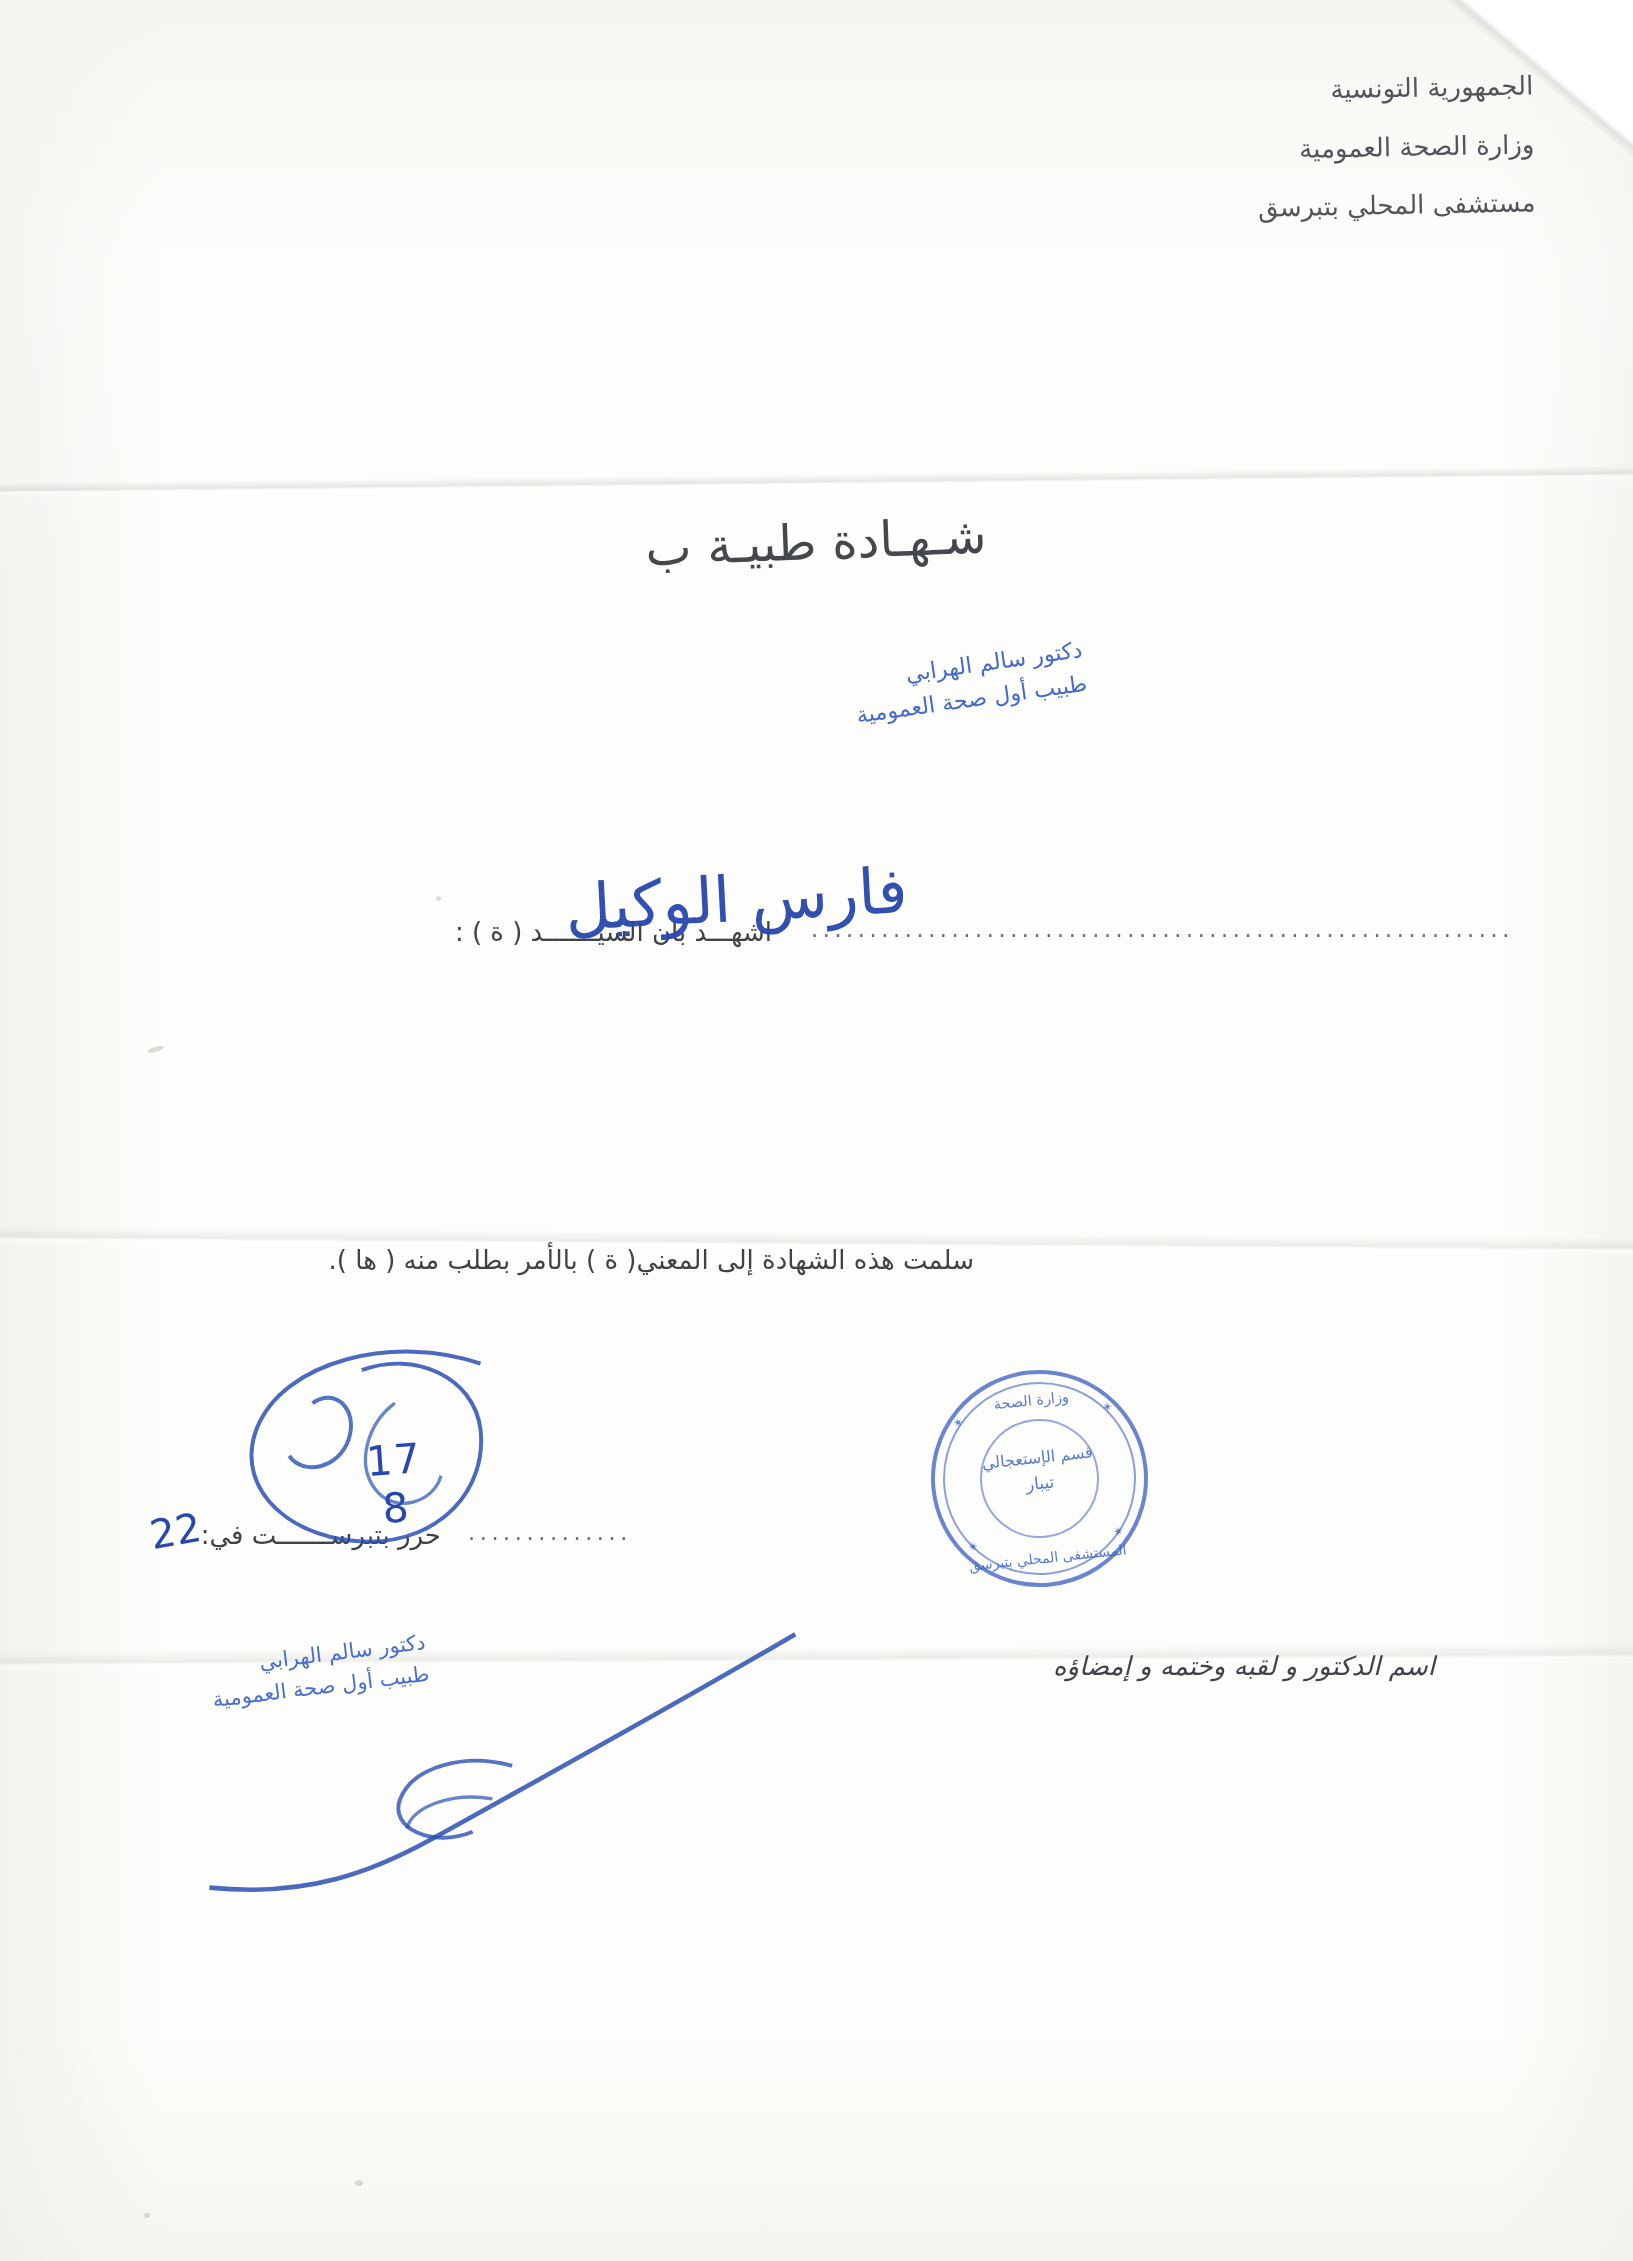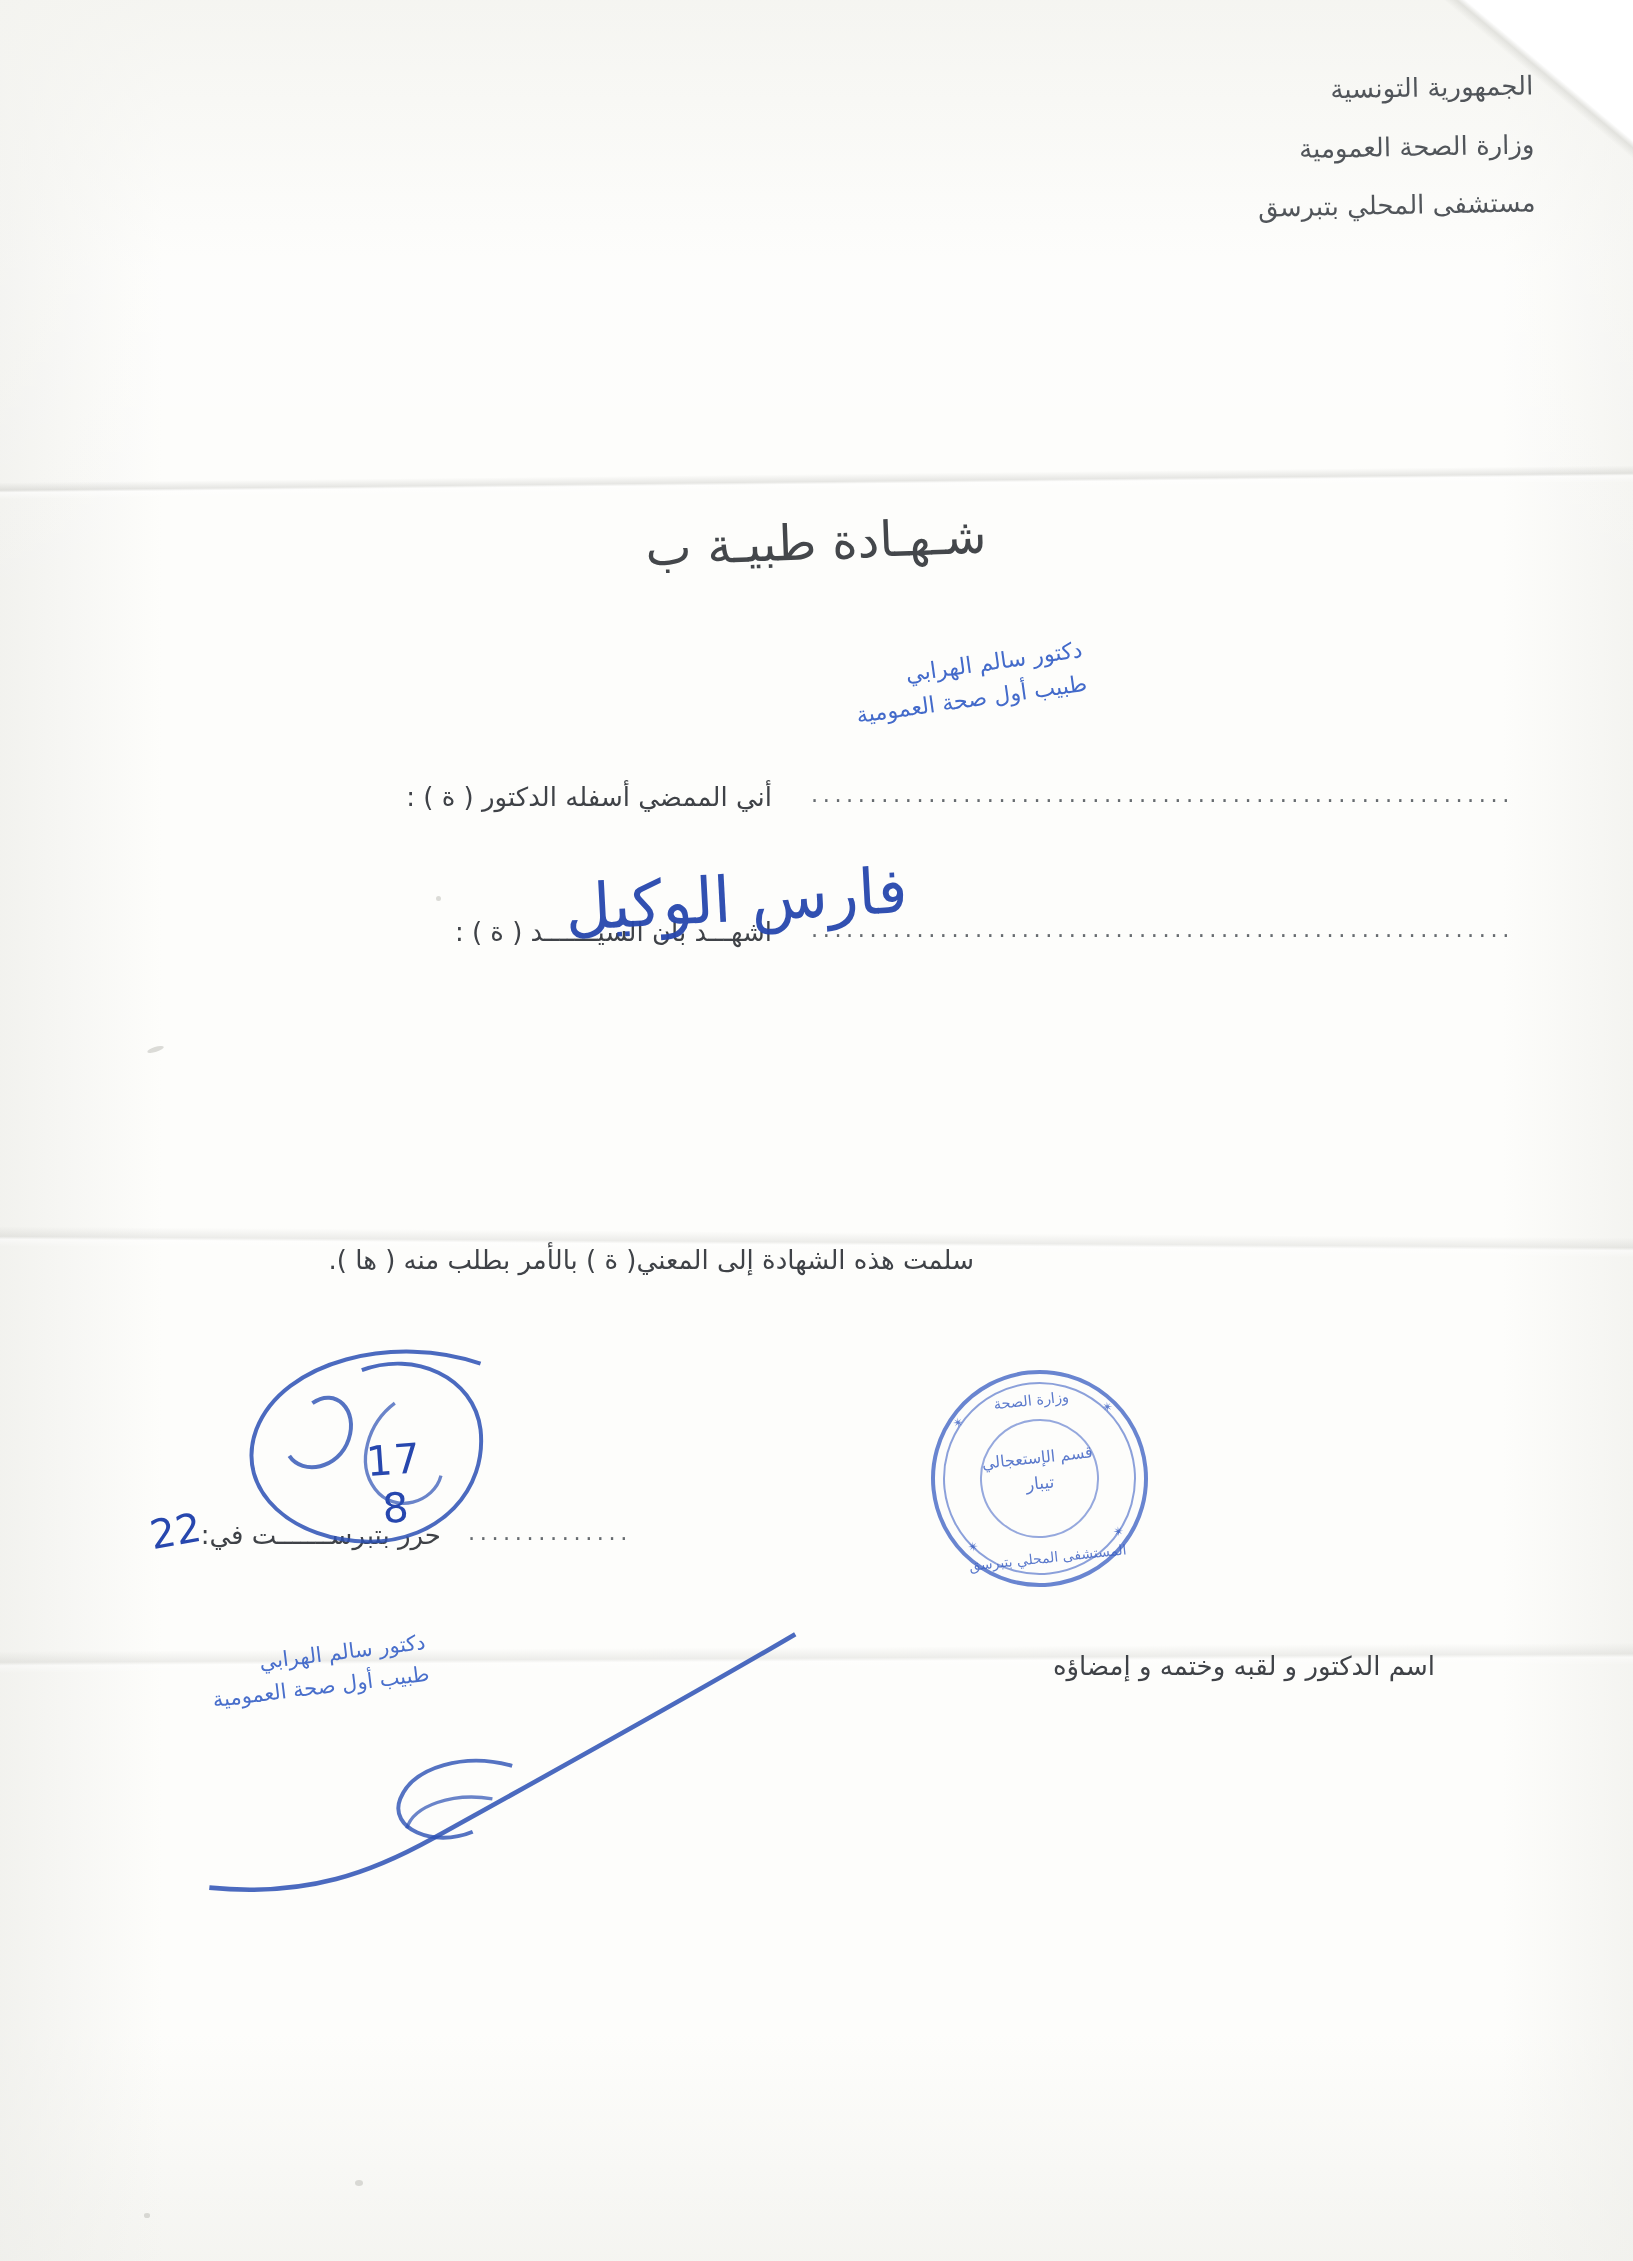--- a/index.html
+++ b/index.html
@@ -249,42 +249,37 @@
   <div class="corner-tear2"></div>
 
   <div class="letterhead">
     <div>الجمهورية التونسية</div>
     <div>وزارة الصحة العمومية</div>
     <div>مستشفى المحلي بتبرسق</div>
   </div>
 
   <div class="doc-title">شـهـادة طبيـة  ب</div>
 
-  <div class="line-row" style="top: 781px;">
-    <span class="dots">............................................................</span>
-    <span style="display:inline-block; width:22.4px;"></span>
-    <span>أني الممضي أسفله  الدكتور ( ة ) :</span>
-  </div>
 
   <div class="line-row" style="top: 916px;">
     <span class="dots">............................................................</span>
     <span style="display:inline-block; width:22.4px;"></span>
     <span>اشهـــد بان السيـــــــد ( ة ) :</span>
   </div>
 
 
   <div class="para" style="top: 1245px; right: 659px; font-size: 26px;">سلمت هذه الشهادة إلى المعني( ة )  بالأمر بطلب منه ( ها ).</div>
 
   <div class="footer-line" style="top: 1482px; right: 1001px;">
     <span class="dots">..............</span>
     <span style="display:inline-block; width:10.5px;"></span>
     <span>حرر بتبرســـــــت في:</span>
   </div>
 
-  <div class="footer-line" style="top: 1614px; right: 1377px; transform: translateX(1179px);">اسم الدكتور و لقبه وختمه و إمضاؤه</div>
+  <div class="footer-line" style="top: 1614px; right: 1377px; transform: translateX(1179px); font-style: italic;">اسم الدكتور و لقبه وختمه و إمضاؤه</div>
 
   <div class="ink ink-doctor-top">
     <div>دكتور سالم الهرابي</div>
     <div>طبيب أول صحة العمومية</div>
   </div>
 
   <div class="ink ink-name">فارس الوكيل</div>
 
   <div class="ink ink-date">
     <span class="d-num">17</span>

